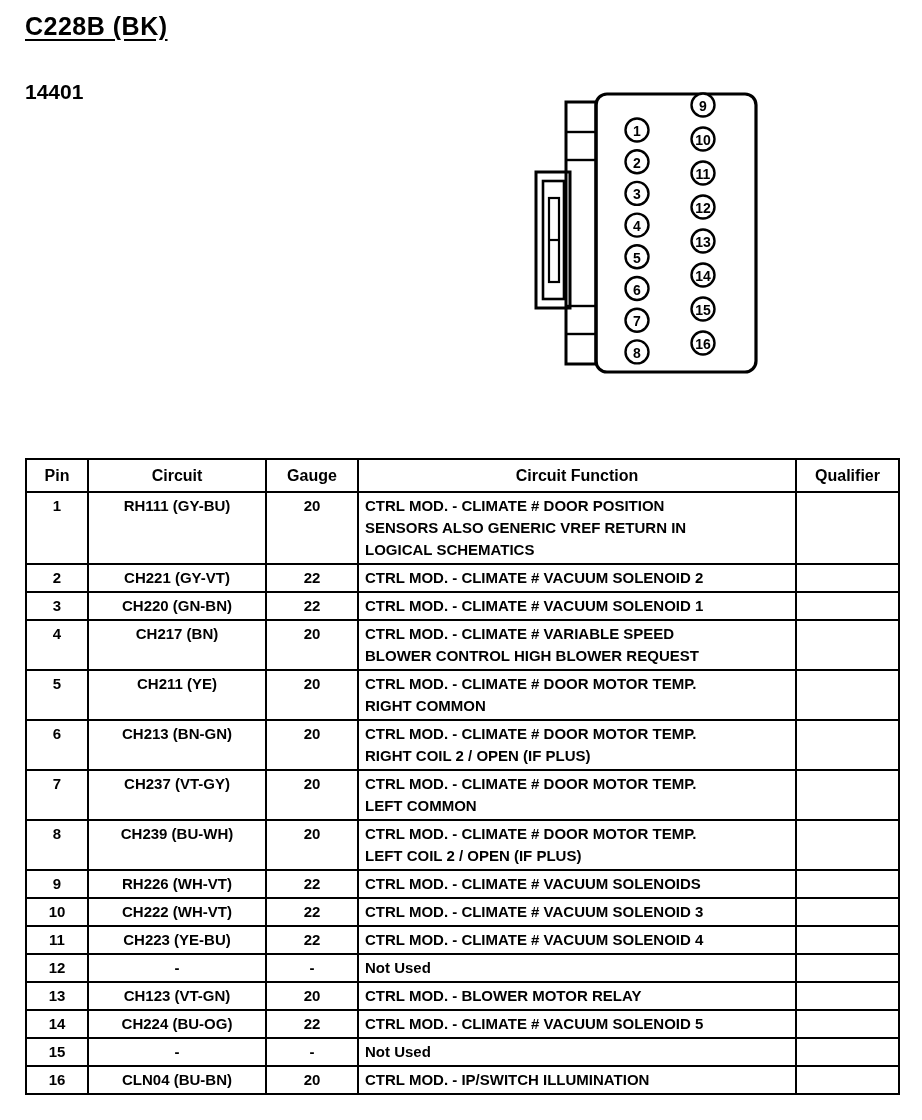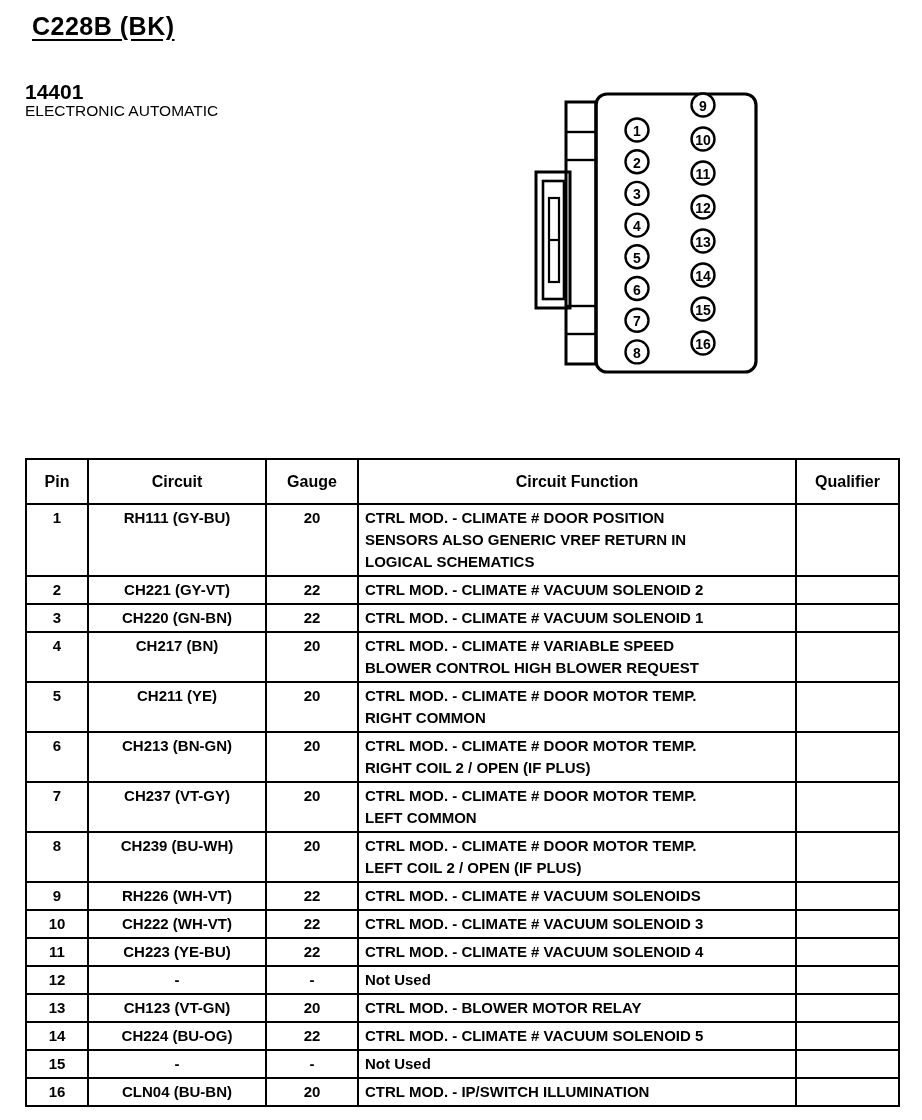--- a/index.html
+++ b/index.html
@@ -8,21 +8,21 @@
     width: 922px;
     height: 1120px;
     position: relative;
     color: #000;
     font-family: "Liberation Sans", sans-serif;
     overflow: hidden;
   }
 
   .doc-title {
     position: absolute;
-    left: 32px;
+    left: 25px;
     top: 12px;
     font-size: 25px;
     font-weight: bold;
     text-decoration: underline;
     text-underline-offset: 4px;
     letter-spacing: 0.5px;
   }
   .part-number {
     position: absolute;
     left: 25px;
@@ -77,21 +77,21 @@
   .pinout-table th, .pinout-table td {
     border: 2px solid #000;
     vertical-align: top;
     padding: 2px 4px;
     line-height: 22px;
     overflow: hidden;
   }
   .pinout-table th {
     font-size: 16px;
     text-align: center;
-    height: 45px;
+    height: 33px;
     vertical-align: middle;
     padding: 2px;
   }
   col.col-pin       { width: 62px; }
   col.col-circuit   { width: 178px; }
   col.col-gauge     { width: 92px; }
   col.col-function  { width: 438px; }
   col.col-qualifier { width: 103px; }
 
   td.cell-pin, td.cell-gauge, td.cell-circuit { text-align: center; }
@@ -101,21 +101,20 @@
     padding-left: 6px;
     margin-top: 29px;
   }
 </style>
 </head>
 <body>
 
 <div class="doc-title">C228B (BK)</div>
 <div class="part-number">14401</div>
 <div class="module-desc">
-  <div>ELECTRONIC AUTOMATIC</div>
 </div>
 
 <div class="connector">
   <svg viewBox="0 0 232 292">
 
     <rect class="outline" x="68" y="8" width="160" height="278" rx="11" stroke-width="3.2"></rect>
 
     <rect class="outline" x="38" y="16" width="30" height="262" stroke-width="3"></rect>
     <line class="outline" x1="38" y1="46" x2="68" y2="46" stroke-width="2.4"></line>
     <line class="outline" x1="38" y1="74" x2="68" y2="74" stroke-width="2.4"></line>

